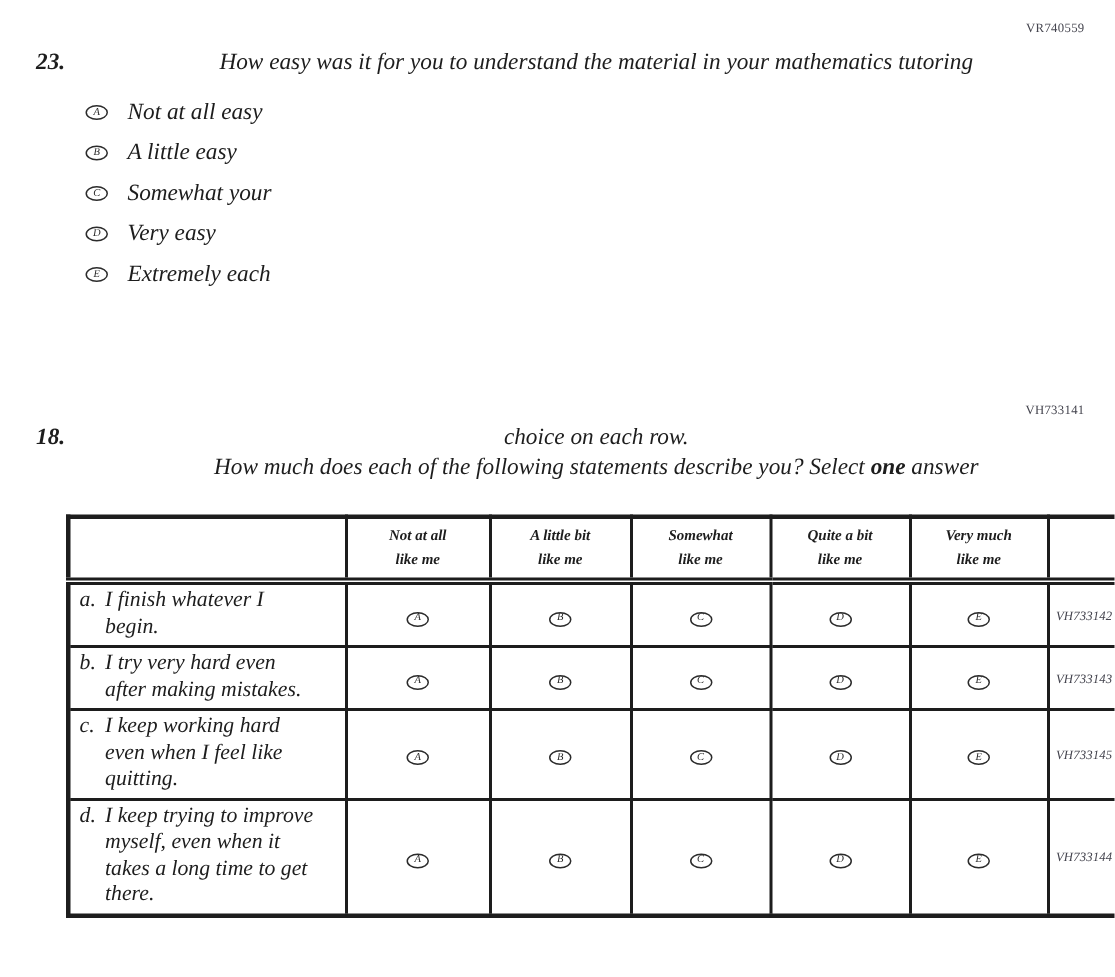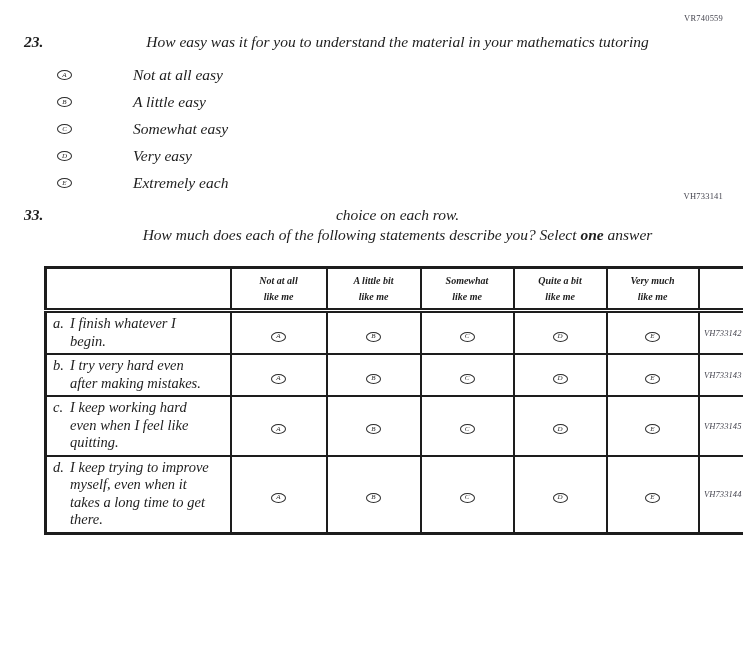--- a/index.html
+++ b/index.html
@@ -16,39 +16,39 @@
     position: relative;
   }
   .code {
     font-size: 8.5px;
     color: #45454f;
     letter-spacing: 0.2px;
     text-align: right;
     padding-right: 20px;
   }
   .top-code { padding-top: 13px; }
-  .q24-code { }
+  .q24-code { margin-top: 77px; }
 
   .question { margin-left: 24px; font-style: italic; }
   .q23 { margin-top: 9px; }
   .q24 { margin-top: 4px; }
 
   .q-head { display: flex; font-size: 15.5px; line-height: 20px; }
   .q-num { font-weight: bold; width: 28px; flex: none; }
   .q-text { flex: 1; text-align: center; }
   .bold { font-weight: bold; }
 
   .options {
     margin: 15px 0 0 33px;
     display: flex;
     flex-direction: column;
     gap: 11px;
   }
   .option { display: flex; align-items: center; gap: 13px; height: 16px; }
-  .option-label { font-size: 15.5px; line-height: 16px; margin-left: 48px; }
+  .option-label { font-size: 15.5px; line-height: 16px; }
 
   .bubble {
     display: inline-flex;
     align-items: center;
     justify-content: center;
     width: 15px;
     height: 10px;
     border: 1px solid #2b2b2b;
     border-radius: 50%;
     flex: none;
@@ -120,42 +120,42 @@
       <div class="option">
         <span class="bubble">
             <span class="bubble-letter">B</span>
           </span>
         <span class="option-label">A little easy</span>
       </div>
       <div class="option">
         <span class="bubble">
             <span class="bubble-letter">C</span>
           </span>
-        <span class="option-label">Somewhat easy</span>
+        <span class="option-label">Somewhat your</span>
       </div>
       <div class="option">
         <span class="bubble">
             <span class="bubble-letter">D</span>
           </span>
         <span class="option-label">Very easy</span>
       </div>
       <div class="option">
         <span class="bubble">
             <span class="bubble-letter">E</span>
           </span>
         <span class="option-label">Extremely each</span>
       </div>
     </div>
   </section>
 
   <div class="code q24-code">VH733141</div>
 
   <section class="question q24">
     <div class="q-head">
-      <span class="q-num">33.</span>
+      <span class="q-num">18.</span>
       <div class="q-text">
         <div>choice on each row.</div>
         <div><span>How much does each of the following statements describe you? Select </span><span class="bold">one</span><span> answer</span></div>
       </div>
     </div>
 
     <table class="matrix">
       <colgroup>
         <col style="width:185px">
           <col style="width:96px">

